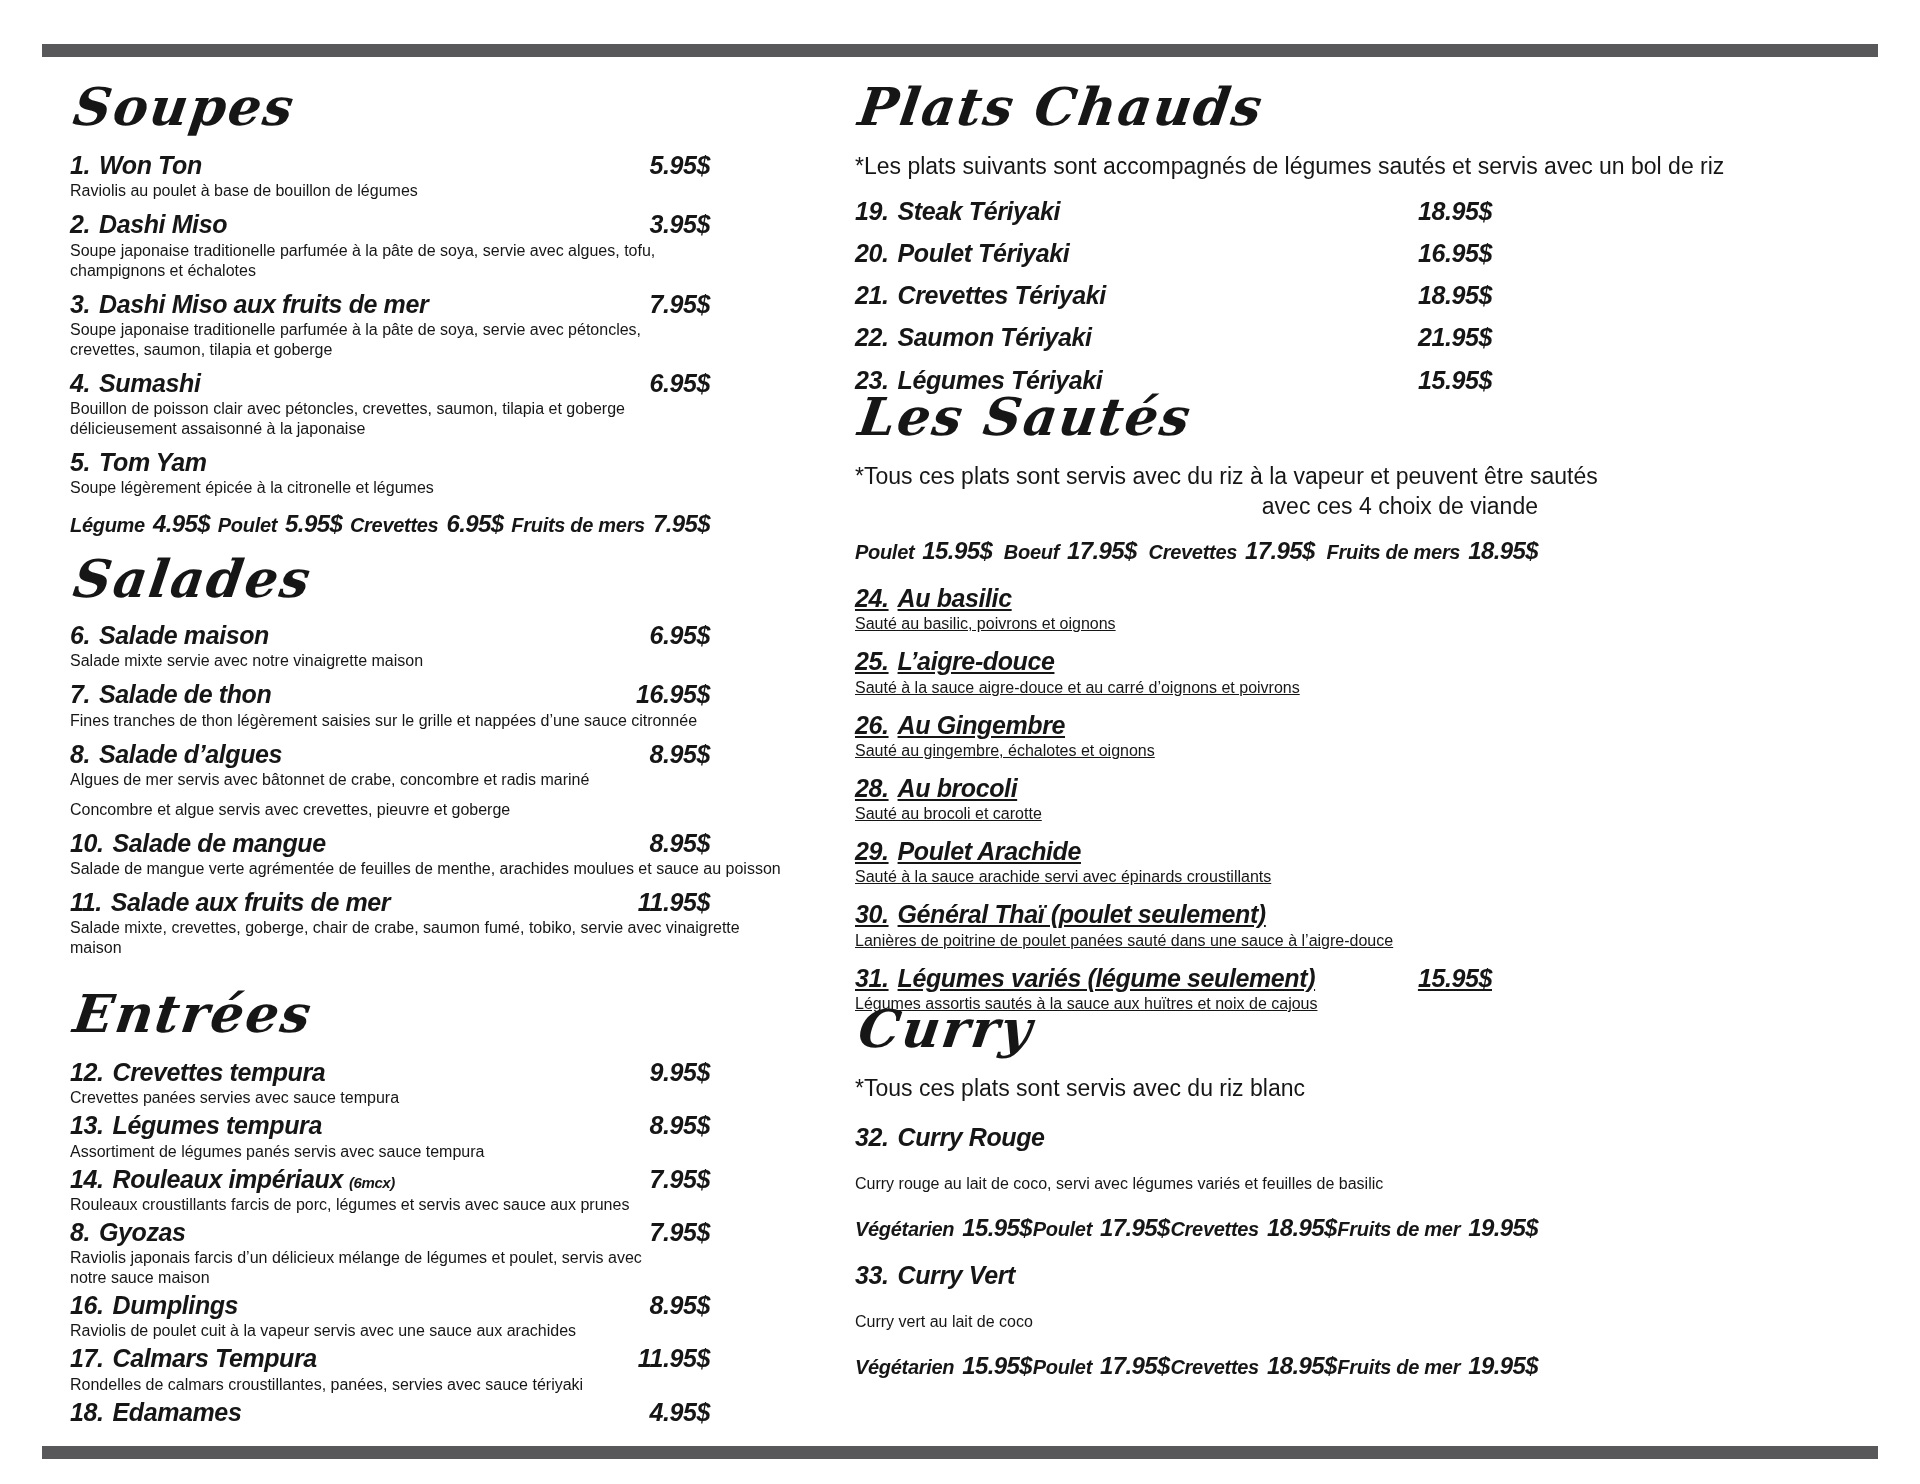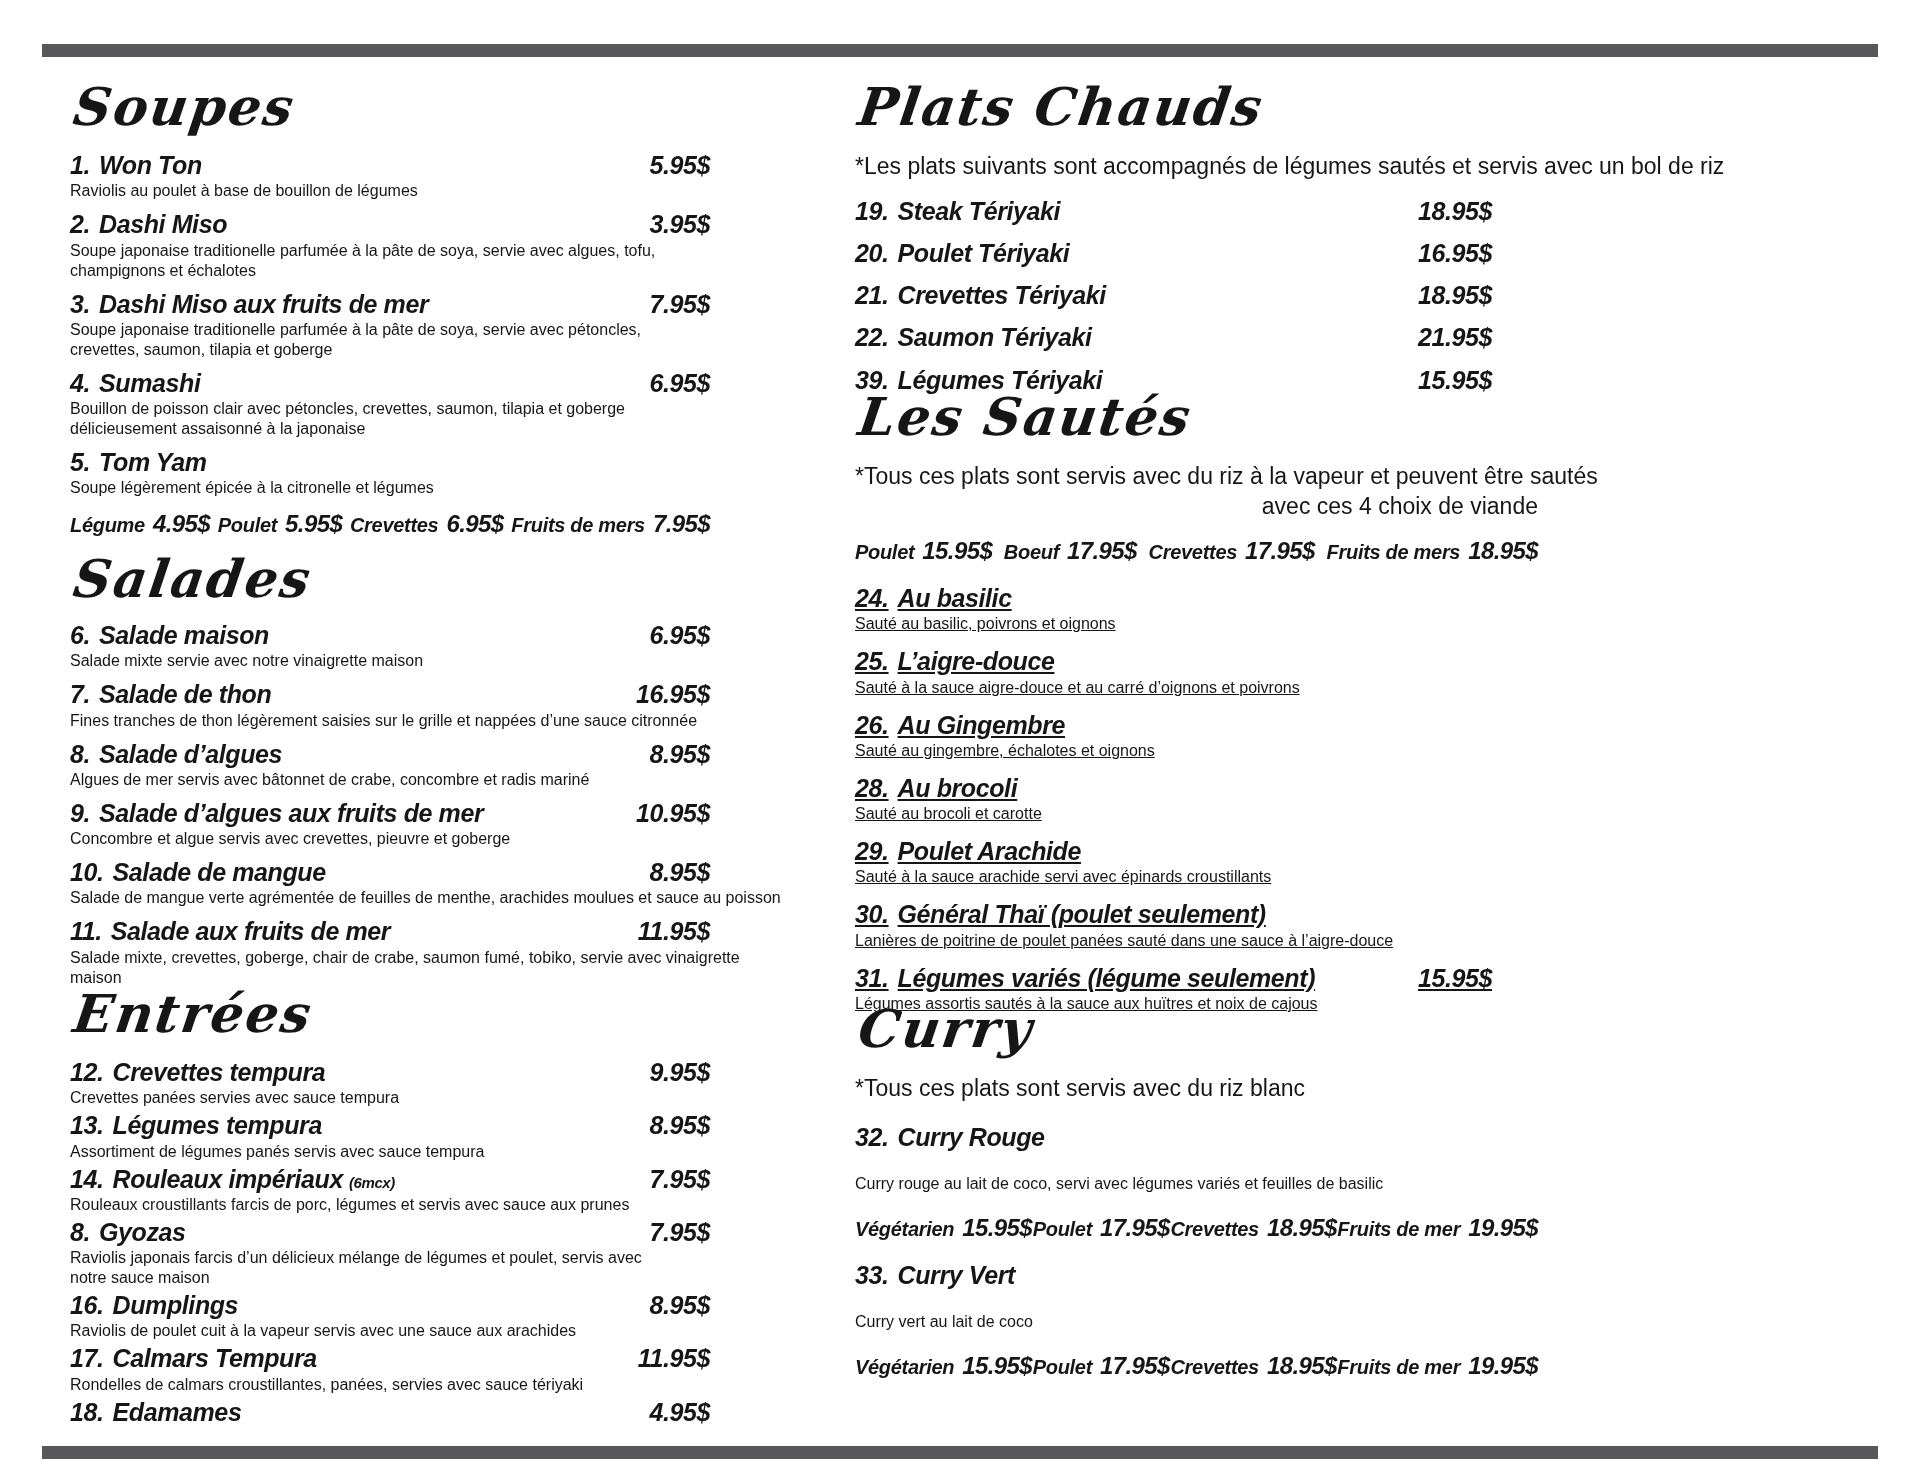--- a/index.html
+++ b/index.html
@@ -148,24 +148,20 @@
         <div class="menu-item">
           <div class="item-head">
             <span class="item-title"><span class="item-number">8.</span><span class="item-name-text">Salade d’algues</span></span>
             <span class="item-price">8.95$</span>
           </div>
           <div class="item-desc">
             <div class="desc-line">Algues de mer servis avec bâtonnet de crabe, concombre et radis mariné</div>
           </div>
         </div>
         <div class="menu-item">
-          <div class="item-head">
-            <span class="item-title"><span class="item-number">9.</span><span class="item-name-text">Salade d’algues aux fruits de mer</span></span>
-            <span class="item-price">10.95$</span>
-          </div>
           <div class="item-desc">
             <div class="desc-line">Concombre et algue servis avec crevettes, pieuvre et goberge</div>
           </div>
         </div>
         <div class="menu-item">
           <div class="item-head">
             <span class="item-title"><span class="item-number">10.</span><span class="item-name-text">Salade de mangue</span></span>
             <span class="item-price">8.95$</span>
           </div>
           <div class="item-desc">
@@ -273,21 +269,21 @@
           </div>
         </div>
         <div class="menu-item">
           <div class="item-head">
             <span class="item-title"><span class="item-number">22.</span><span class="item-name-text">Saumon Tériyaki</span></span>
             <span class="item-price">21.95$</span>
           </div>
         </div>
         <div class="menu-item">
           <div class="item-head">
-            <span class="item-title"><span class="item-number">39.</span><span class="item-name-text">Légumes Tériyaki</span></span>
+            <span class="item-title"><span class="item-number">23.</span><span class="item-name-text">Légumes Tériyaki</span></span>
             <span class="item-price">15.95$</span>
           </div>
         </div>
       </div>
       <div class="section sec-les-sautes">
         <div class="script-heading">Les Sautés</div>
         <div class="note">
           <div class="note-line">*Tous ces plats sont servis avec du riz à la vapeur et peuvent être sautés</div>
           <div class="note-line">avec ces 4 choix de viande</div>
         </div>

